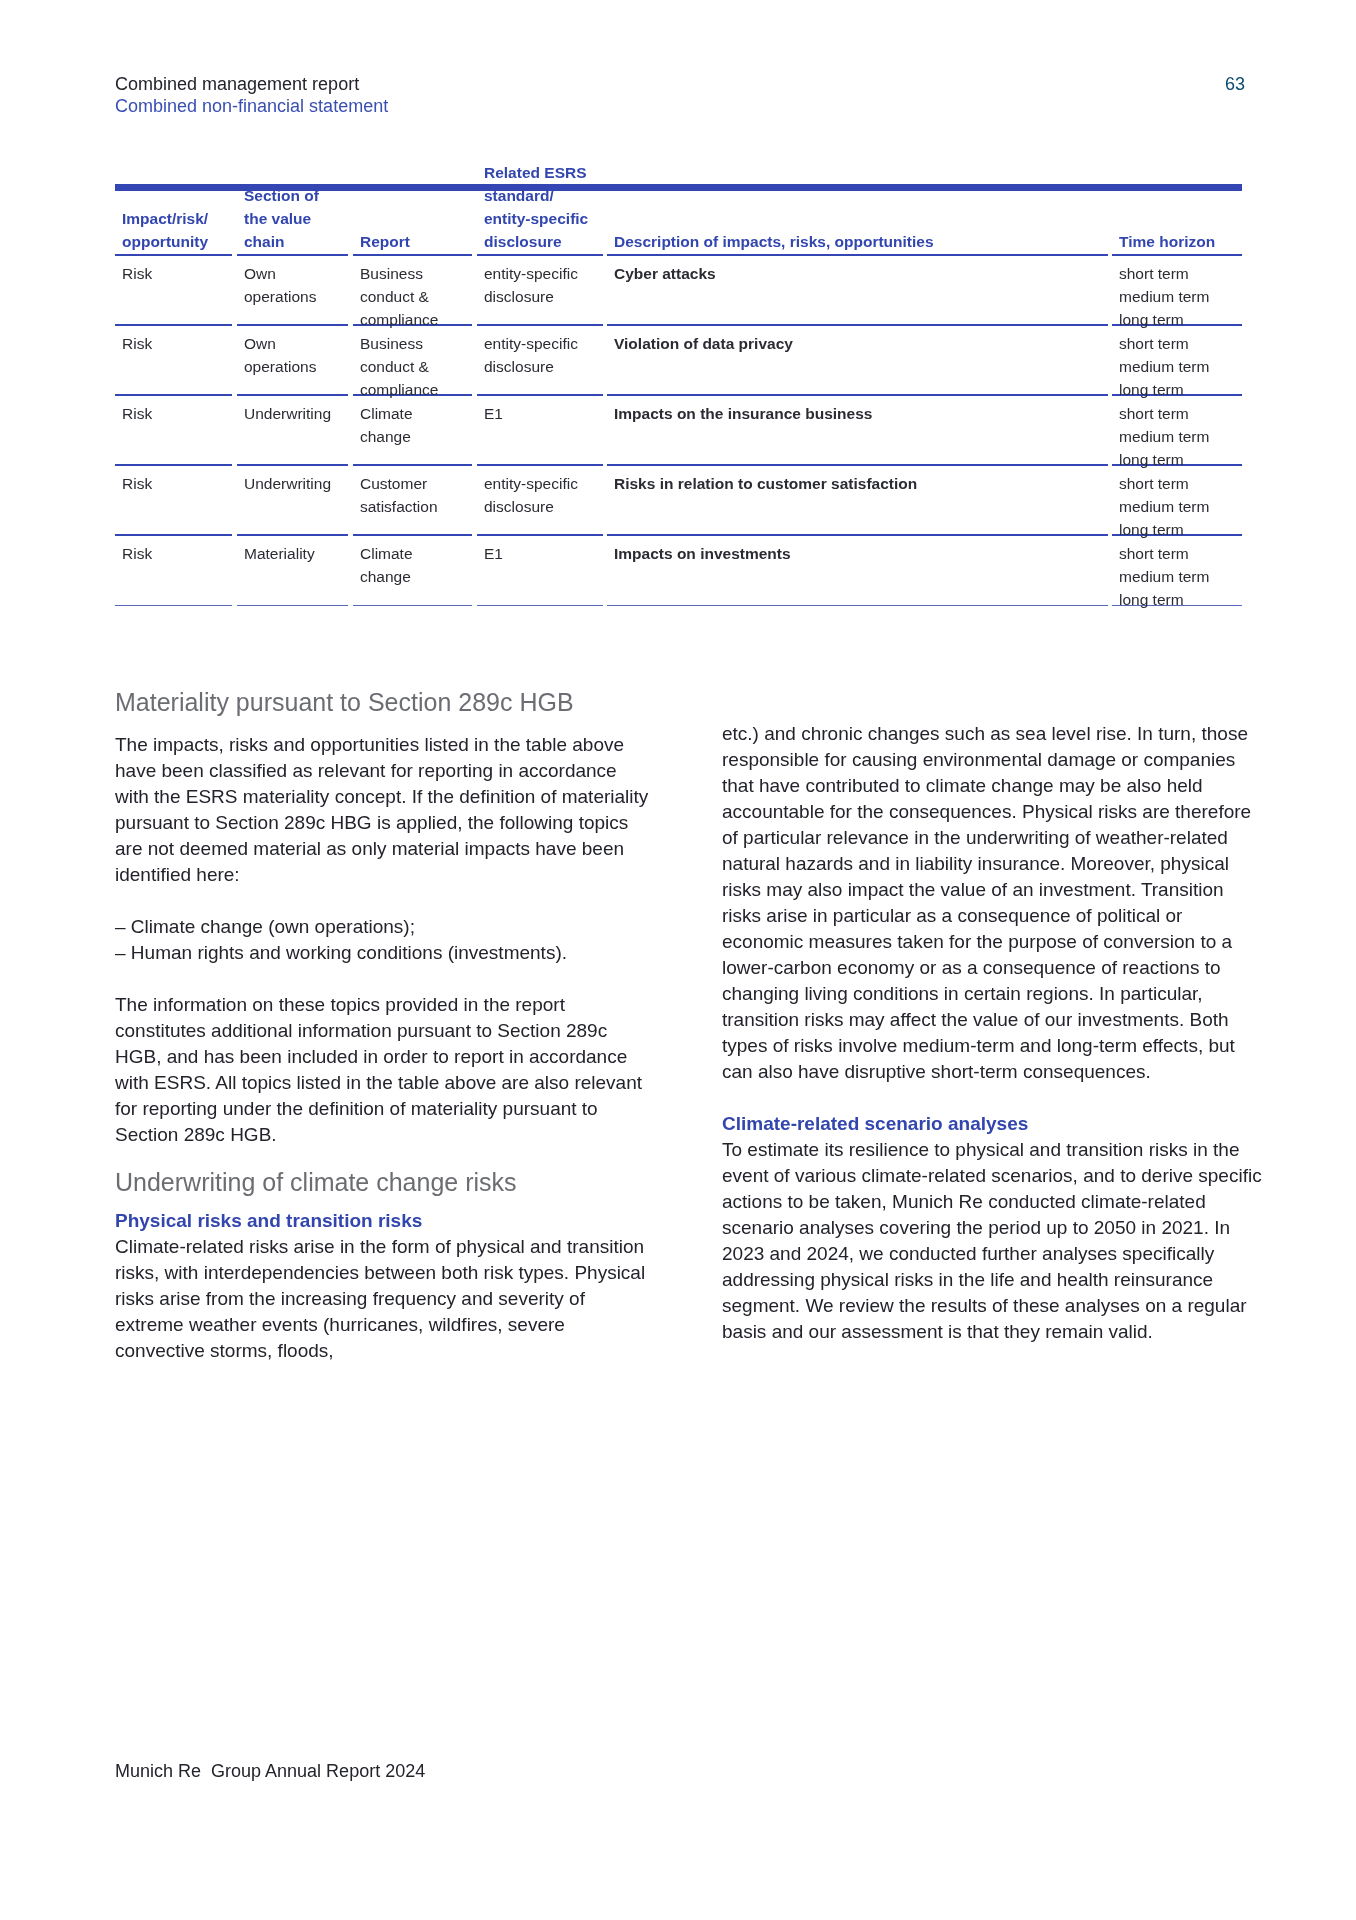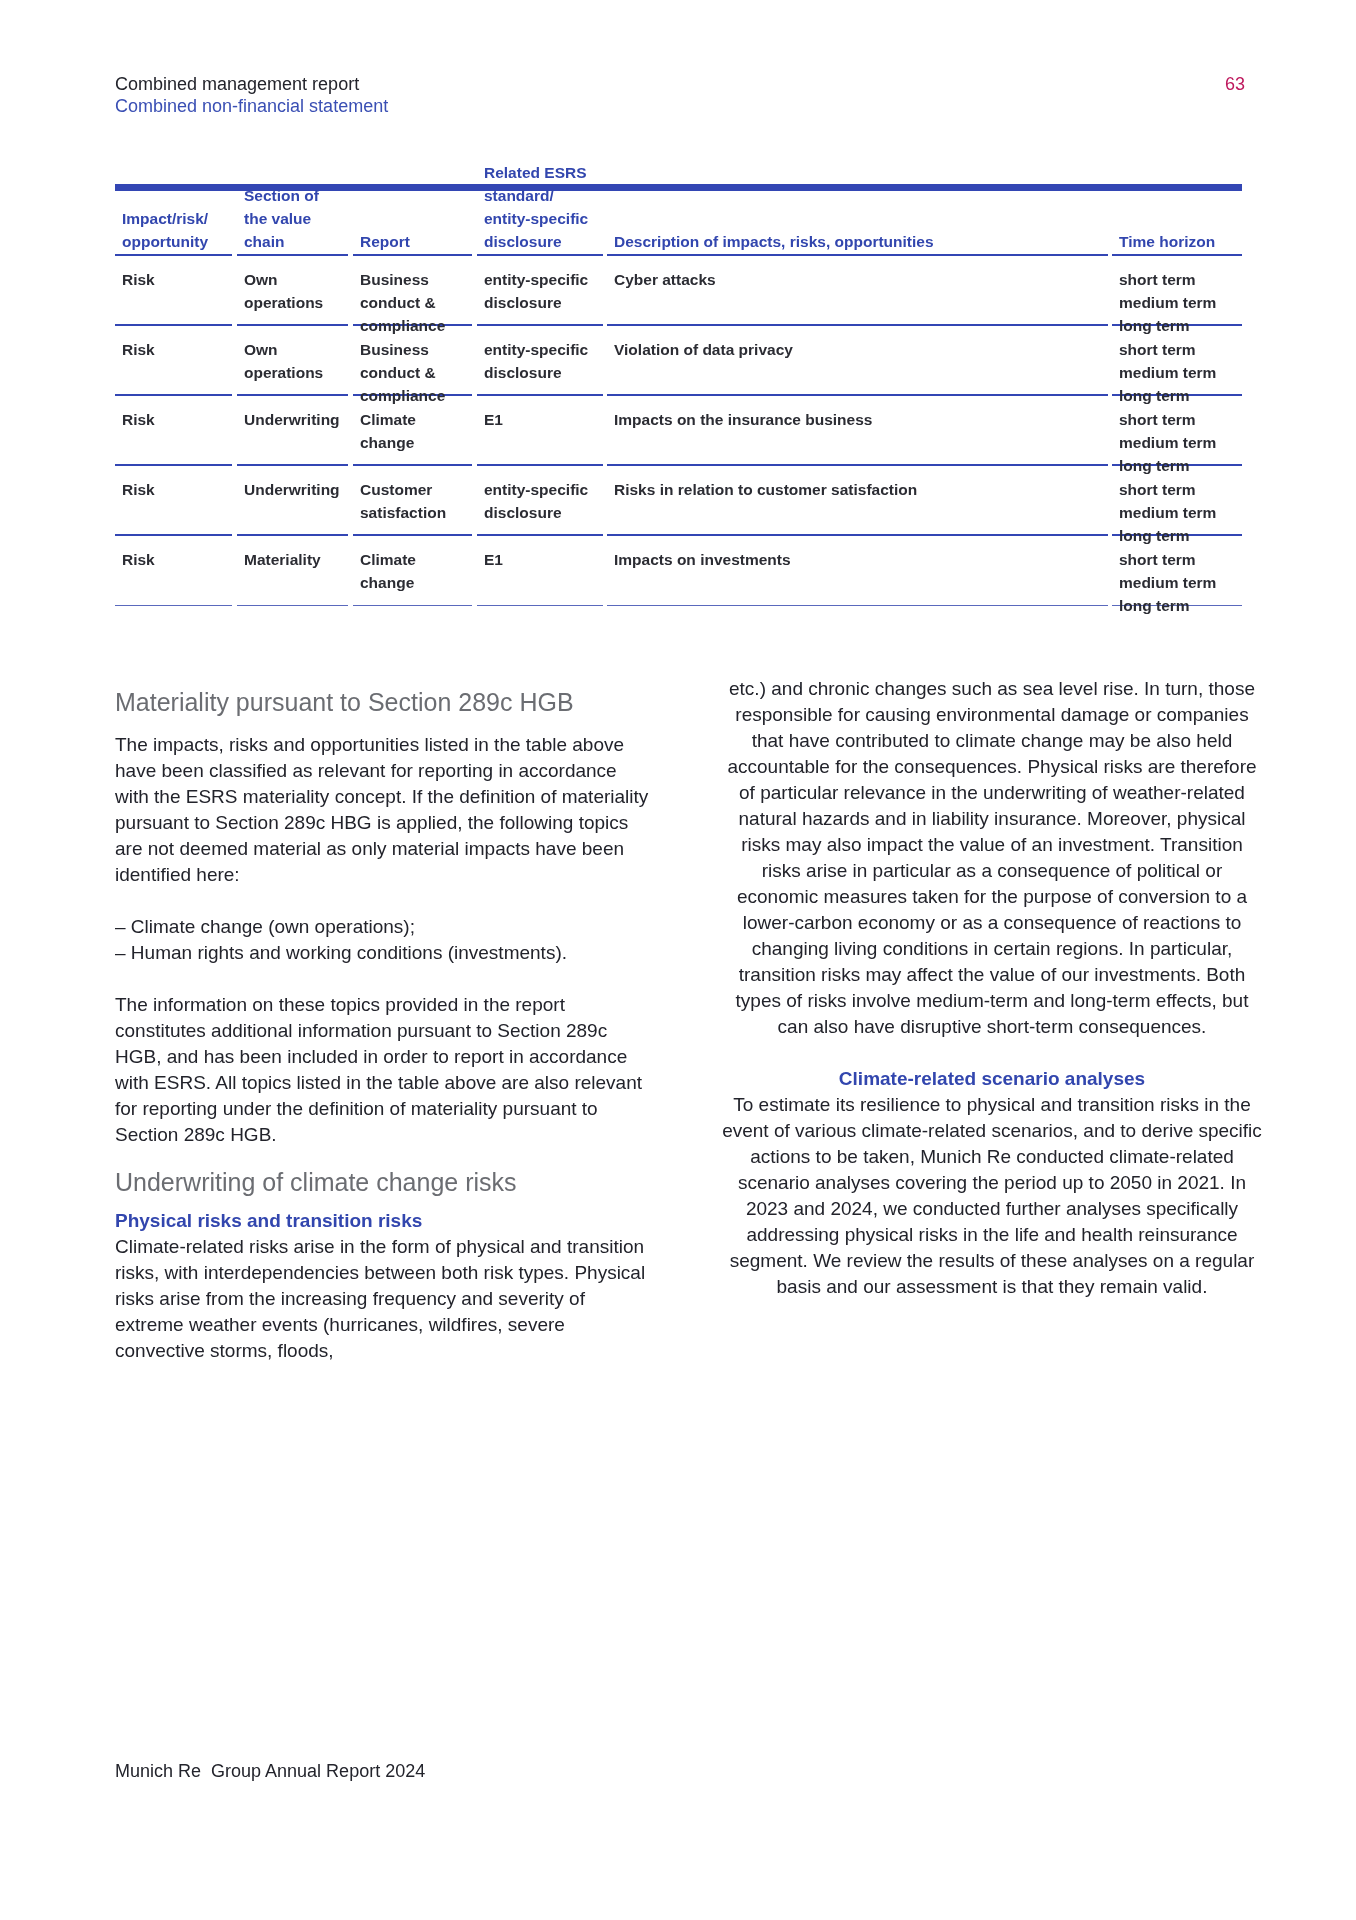--- a/index.html
+++ b/index.html
@@ -4,50 +4,50 @@
 <style>
   html, body { margin: 0; padding: 0; background: #ffffff; }
   body {
     width: 1356px; height: 1920px; position: relative; overflow: hidden;
     font-family: "Liberation Sans", "DejaVu Sans", sans-serif;
     color: #22232b;
   }
   .abs { position: absolute; }
   .hdr-title { left: 115px; top: 73px; font-size: 18px; color: #23242c; line-height: 22px; }
   .hdr-sub { left: 115px; top: 95px; font-size: 18px; color: #3a4fb4; line-height: 22px; }
-  .page-num { left: 1190px; width: 55px; text-align: right; top: 73px; font-size: 18px; color: #be185d; line-height: 22px; }
+  .page-num { left: 1190px; width: 55px; text-align: right; top: 73px; font-size: 18px; color: #0c4a6e; line-height: 22px; }
 
   .topbar { left: 115px; top: 184px; width: 1127px; height: 7px; background: #3346b4; }
 
   
   .tbl { left: 115px; top: 191px; width: 1127px; }
   .trow { display: flex; }
   .cell { box-sizing: border-box; padding: 0 4px 0 7px; font-size: 15.5px; line-height: 23px; }
   .c1 { width: 117px; margin-right: 5px; }
   .c2 { width: 111px; margin-right: 5px; }
   .c3 { width: 119px; margin-right: 5px; }
   .c4 { width: 126px; margin-right: 4px; }
   .c5 { width: 501px; margin-right: 4px; }
   .c6 { width: 130px; }
   .thead .cell {
     height: 65px; display: flex; align-items: flex-end;
     font-weight: bold; color: #3246ae; border-bottom: 2px solid #3346b4;
     padding-bottom: 1px;
   }
   .thead .cell span { display: block; }
   .tbody-row .cell {
-    height: 70px; border-bottom: 2px solid #3346b4; padding-top: 12px; color: #2b2c33; font-weight: bold;
+    height: 70px; border-bottom: 2px solid #3346b4; padding-top: 6px; color: #2b2c33;
   }
   .tbody-row.last .cell { border-bottom: 1px solid #5a69bd; }
   .desc { font-weight: bold; color: #202128; }
   .multiline span { display: block; }
 
   
   .col-left { left: 115px; top: 686px; width: 540px; }
-  .col-right { left: 722px; top: 676px; width: 540px; text-align: center; }
+  .col-right { left: 722px; top: 721px; width: 540px; }
   .h2 { font-size: 25px; color: #6b6d72; line-height: 32px; margin: 0 0 14px 0; font-weight: normal; }
   .p { font-size: 19px; line-height: 26px; margin: 0 0 26px 0; color: #22232b; }
   .h3 { font-size: 19px; line-height: 26px; color: #3246ae; font-weight: bold; margin: 0; }
   .bullets { margin: 0 0 26px 0; padding: 0; list-style: none; }
   .bullets li { font-size: 19px; line-height: 26px; color: #22232b; }
   .bullets li::before { content: "– "; }
   .h2-2 { margin-top: 4px; }
   .footer { left: 115px; top: 1760px; font-size: 18px; color: #23242c; line-height: 22px; }
 </style>
 </head>

